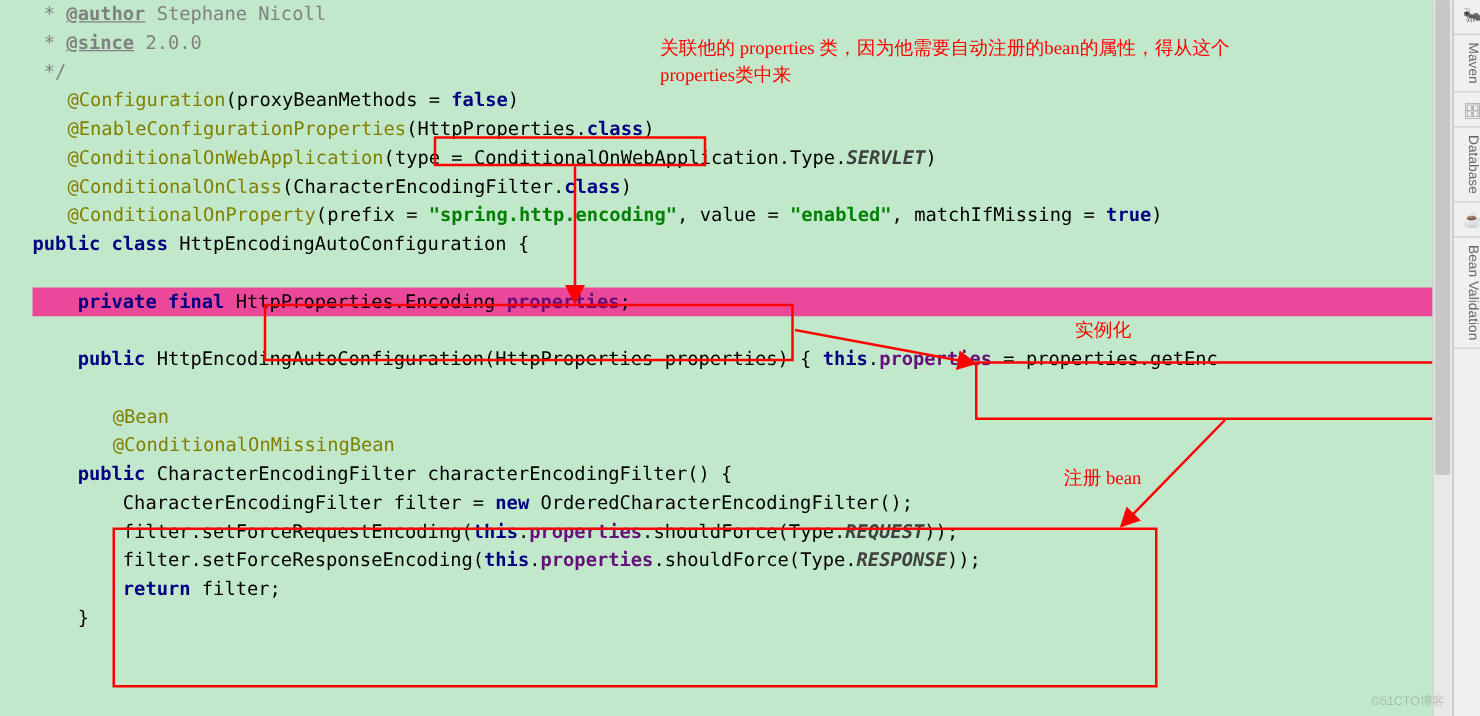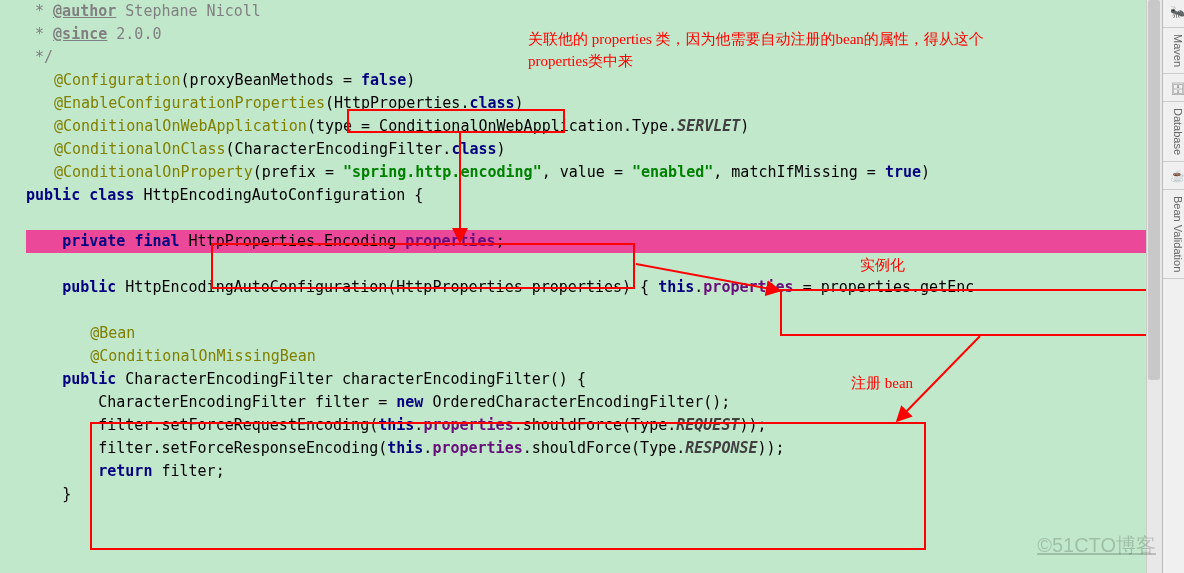--- a/index.html
+++ b/index.html
@@ -13,21 +13,21 @@
 .str { color:#008000; font-weight:bold; }
 .fld { color:#660e7a; font-weight:bold; }
 .enum { color:#404040; font-weight:bold; font-style:italic; }
 .hl { background:#ec4899; display:inline-block; width:1130px; }
 .panel { position:absolute; right:0; top:0; width:22px; height:573px; background:#f0f0f0; border-left:1px solid #bbb; }
 .panel span { writing-mode:vertical-rl; display:block; font-size:11px; font-family:sans-serif; color:#666; padding:6px 3px; border-bottom:1px solid #ccc; cursor:pointer; }
 .panel span.ico { font-size:12px; color:#888;}
 .box { position:absolute; border:2px solid #f00; pointer-events:none; }
 .anno { position:absolute; color:#f00; font-family:Liberation Serif, serif; font-size:15px; }
 .arrow { position:absolute; pointer-events:none; }
-.wm { position:absolute; right:28px; bottom:16px; color:rgba(0,0,0,.18); font-family:sans-serif; font-size:20px;text-decoration:underline; }
+.wm { position:absolute; right:28px; bottom:0; color:rgba(0,0,0,.18); font-family:sans-serif; font-size:10px; }
 .scroll { position:absolute; right:22px; top:0; width:16px; height:573px; background:#e8e8e8; border-left:1px solid #ccc;}
 .thumb { position:absolute; right:2px; top:0; width:12px; height:380px; background:#c8c8c8; border-radius:2px;}
 </style>
 </head>
 <body>
 
 <div class="editor">
 <div class="ln"><span class="comment"> * </span><span class="ctag">@author</span><span class="comment"> Stephane Nicoll</span></div>
 <div class="ln"><span class="comment"> * </span><span class="ctag">@since</span><span class="comment"> 2.0.0</span></div>
 <div class="ln"><span class="comment"> */</span></div>

